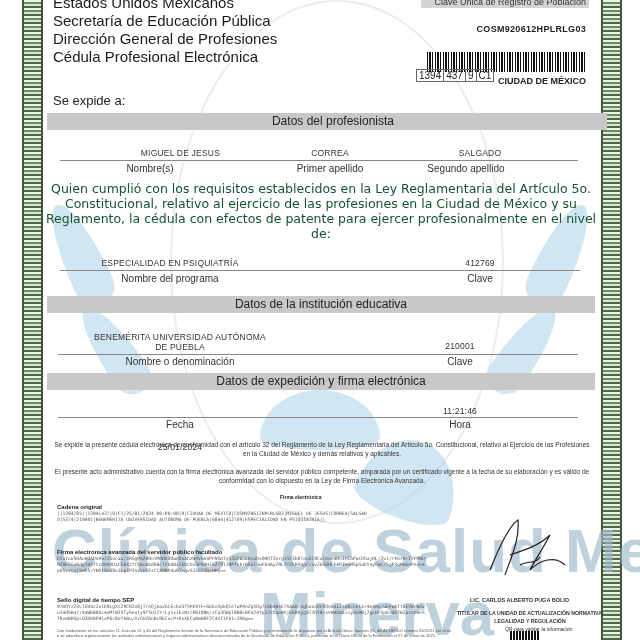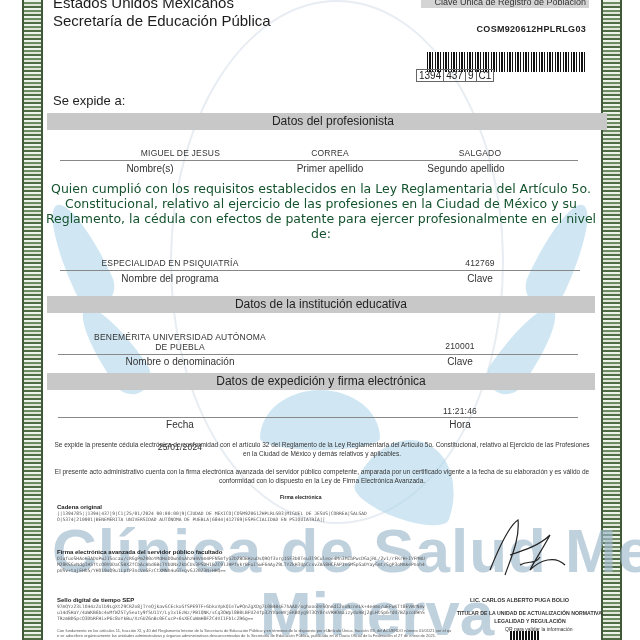--- a/index.html
+++ b/index.html
@@ -50,27 +50,30 @@
 <div class="watermark-leaf" style="left:505px;top:300px;width:38px;height:100px;transform:rotate(35deg);"></div>
 <div class="watermark-leaf" style="left:260px;top:390px;width:120px;height:60px;transform:rotate(0deg);"></div>
 <div class="watermark-leaf" style="left:360px;top:440px;width:100px;height:80px;transform:rotate(20deg);"></div>
 
 <div class="wm-text" style="left:52px;top:515px;font-size:62px;letter-spacing:1px;">Clínica de Salud Mental</div>
 <div class="wm-text" style="left:260px;top:578px;font-size:62px;">Minerva</div>
 
 <div class="header">
   <div>Estados Unidos Mexicanos</div>
   <div>Secretaría de Educación Pública</div>
+  <div>Dirección General de Profesiones</div>
+  <div>Cédula Profesional Electrónica</div>
 </div>
 <div class="expide">Se expide a:</div>
 
 <div class="curp-box">
   <div class="grey-label" style="margin-top:-3px;">Clave Única de Registro de Población</div>
   <div class="curp-val">COSM920612HPLRLG03</div>
   <div class="barcode"></div>
+  <div class="entidad-val">CIUDAD DE MÉXICO</div>
 </div>
 <table class="book-table">
   <tbody>
   <tr>
     <td>1394</td>
     <td>437</td>
     <td>9</td>
     <td>C1</td>
   </tr>
 </tbody>

